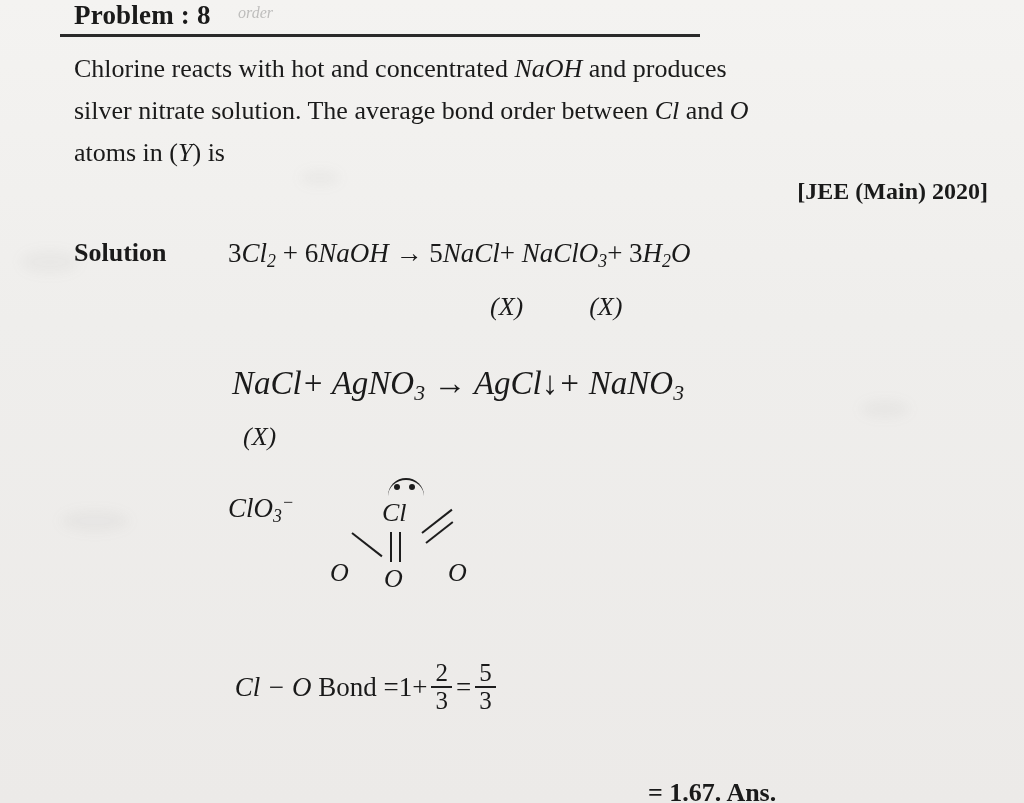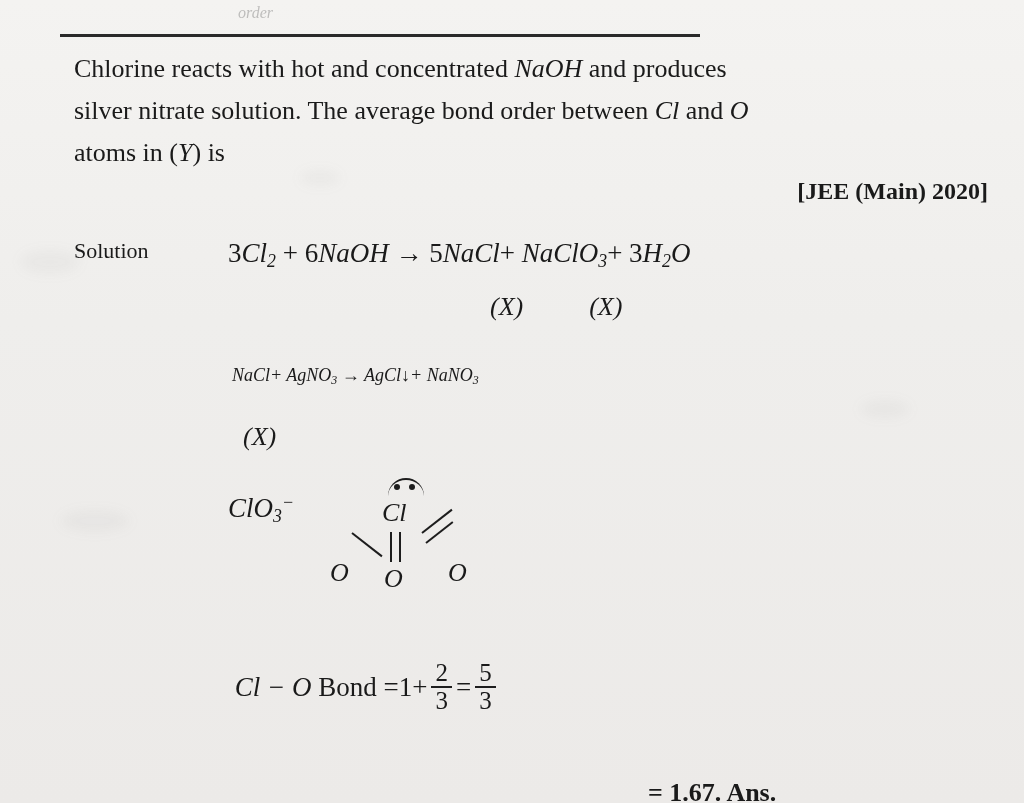--- a/index.html
+++ b/index.html
@@ -71,22 +71,22 @@
     position: absolute;
     right: 36px;
     top: 178px;
     font-weight: bold;
     font-size: 24px;
   }
   .sol-label {
     position: absolute;
     left: 74px;
     top: 238px;
-    font-weight: normal;
-    font-size: 22px;
+    font-weight: bold;
+    font-size: 26px;
   }
   .eq1 {
     position: absolute;
     left: 228px;
     top: 238px;
     font-size: 27px;
     font-style: italic;
     white-space: nowrap;
   }
   .eq1 .rom { font-style: normal; }
@@ -95,21 +95,21 @@
     left: 490px;
     top: 292px;
     font-size: 26px;
     font-style: italic;
   }
   .xlabels1 span.second { margin-left: 66px; }
   .eq2 {
     position: absolute;
     left: 232px;
     top: 365px;
-    font-size: 18px;
+    font-size: 33px;
     font-style: italic;
     white-space: nowrap;
   }
   .xlabel2 {
     position: absolute;
     left: 243px;
     top: 422px;
     font-size: 26px;
     font-style: italic;
   }
@@ -255,20 +255,21 @@
 
 <div class="page">
 
   <div class="smudge" style="left:20px;top:250px;width:60px;height:24px;"></div>
   <div class="smudge" style="left:60px;top:510px;width:70px;height:22px;"></div>
   <div class="smudge" style="left:860px;top:400px;width:50px;height:18px;"></div>
   <div class="smudge" style="left:300px;top:170px;width:40px;height:16px;"></div>
 
   <div class="rule"></div>
 
+  <div class="problem-head">Problem : 8</div>
   <div class="ghost">order</div>
 
   <div class="para">
     <span class="ln">
       <span>Chlorine   reacts   with   hot   and   concentrated</span>
       <span class="ital">NaOH</span>
       <span>and   produces</span>
     </span>
     <span class="ln">
       <span>silver  nitrate  solution.  The  average  bond  order  between</span>

